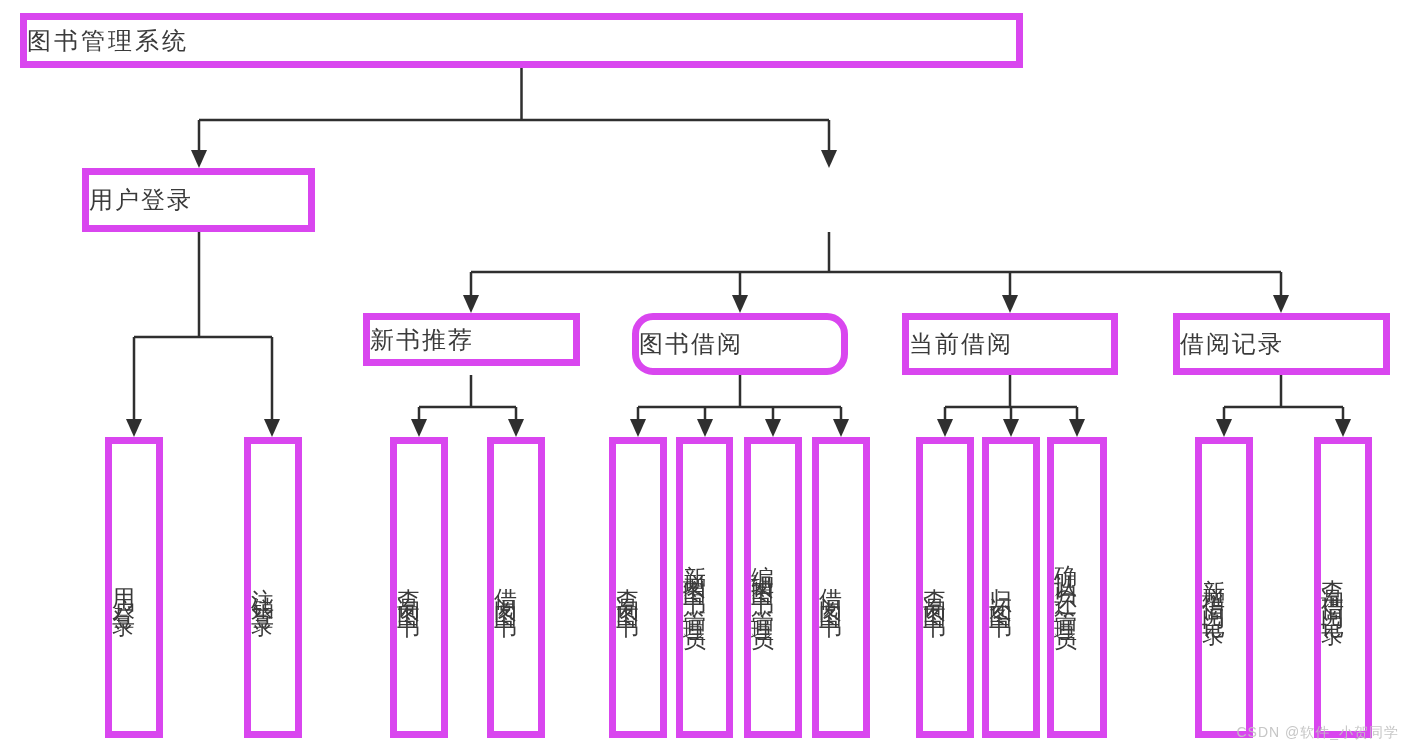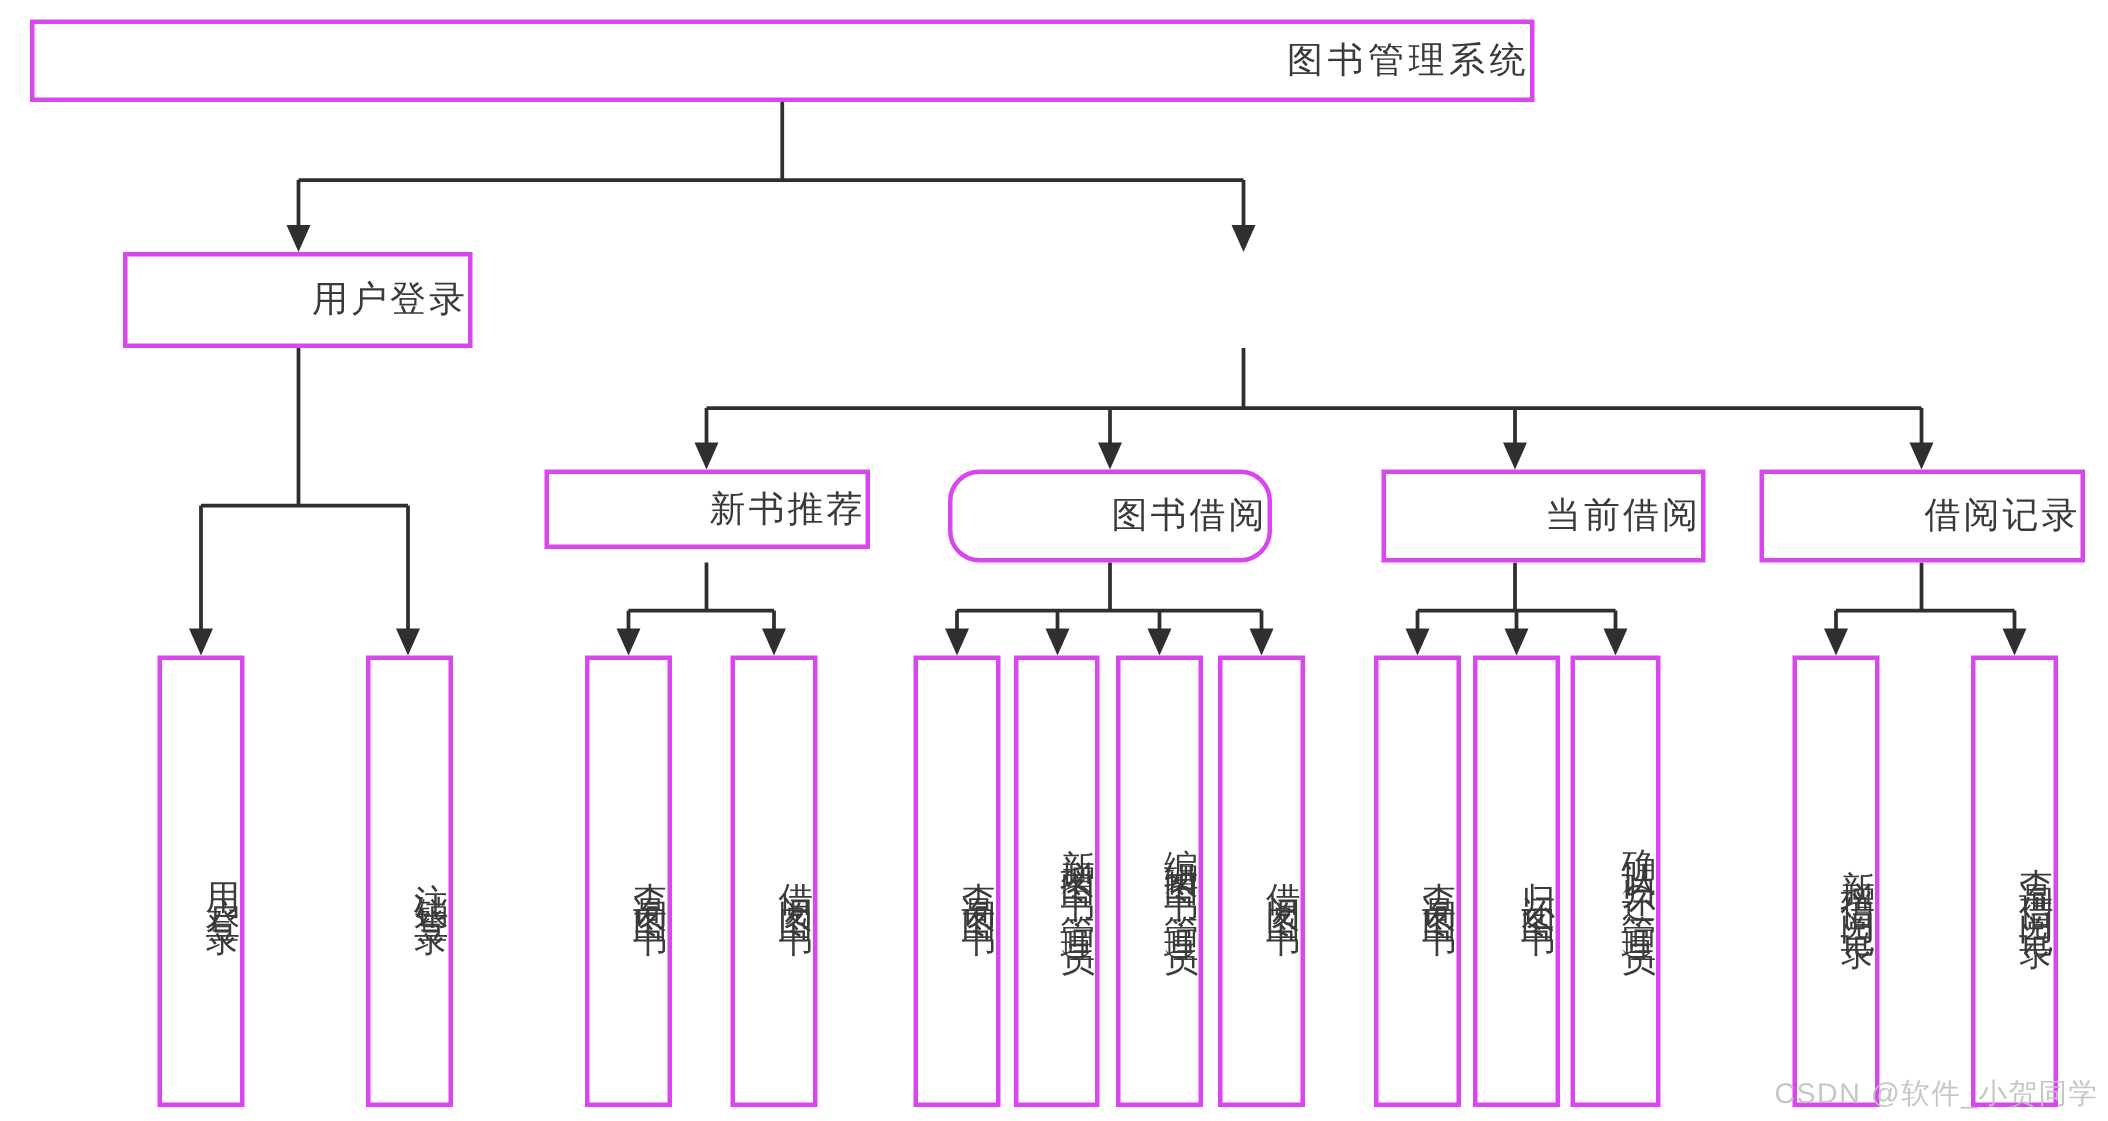--- a/index.html
+++ b/index.html
@@ -16,25 +16,25 @@
     overflow: hidden;
   }
   svg.connectors {
     position: absolute;
     left: 0; top: 0;
     width: 1405px; height: 747px;
   }
   .node {
     position: absolute;
     box-sizing: border-box;
-    border: 3px solid #d946ef;
+    border: 7px solid #d946ef;
     background: #ffffff;
     display: flex;
     align-items: center;
-    justify-content: flex-end;
+    justify-content: flex-start;
     color: #3a3a3a;
   }
   .node .lbl {
     font-size: 24px;
     letter-spacing: 2px;
     line-height: 1;
     white-space: nowrap;
   }
   .node.root .lbl {
     letter-spacing: 3px;
@@ -48,21 +48,21 @@
     writing-mode: vertical-rl;
     text-orientation: mixed;
     font-size: 23px;
     letter-spacing: 9px;
     white-space: normal;
   }
   .watermark {
     position: absolute;
     right: 6px;
     bottom: 5px;
-    font-size: 19px;
+    font-size: 14px;
     color: rgba(193, 193, 193, 0.92);
     letter-spacing: 1px;
     z-index: 5;
     white-space: nowrap;
   }
 </style>
 </head>
 <body>
 
 <div class="stage">
@@ -114,21 +114,21 @@
   <div class="node" style="left:82px; top:168px; width:233px; height:64px;">
     <span class="lbl">用户登录</span>
   </div>
 
   <div class="node" style="left:363px; top:313px; width:217px; height:53px;">
     <span class="lbl">新书推荐</span>
   </div>
   <div class="node" style="left:632px; top:313px; width:216px; height:62px;border-radius:21px;">
     <span class="lbl">图书借阅</span>
   </div>
-  <div class="node" style="left:902px; top:313px; width:216px; height:62px;margin-left:19px;">
+  <div class="node" style="left:902px; top:313px; width:216px; height:62px;">
     <span class="lbl">当前借阅</span>
   </div>
   <div class="node" style="left:1173px; top:313px; width:217px; height:62px;">
     <span class="lbl">借阅记录</span>
   </div>
 
   <div class="node leaf" style="left:105px;">
     <span class="lbl">用户登录</span>
   </div>
   <div class="node leaf" style="left:244px;">

